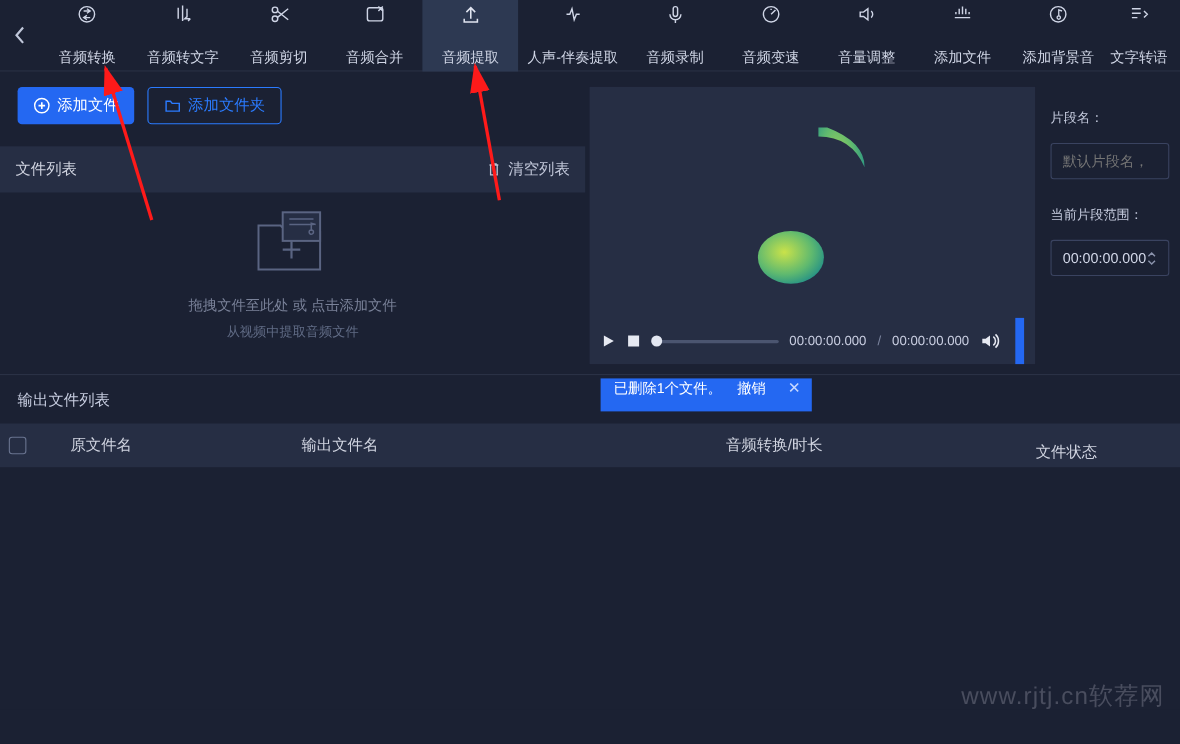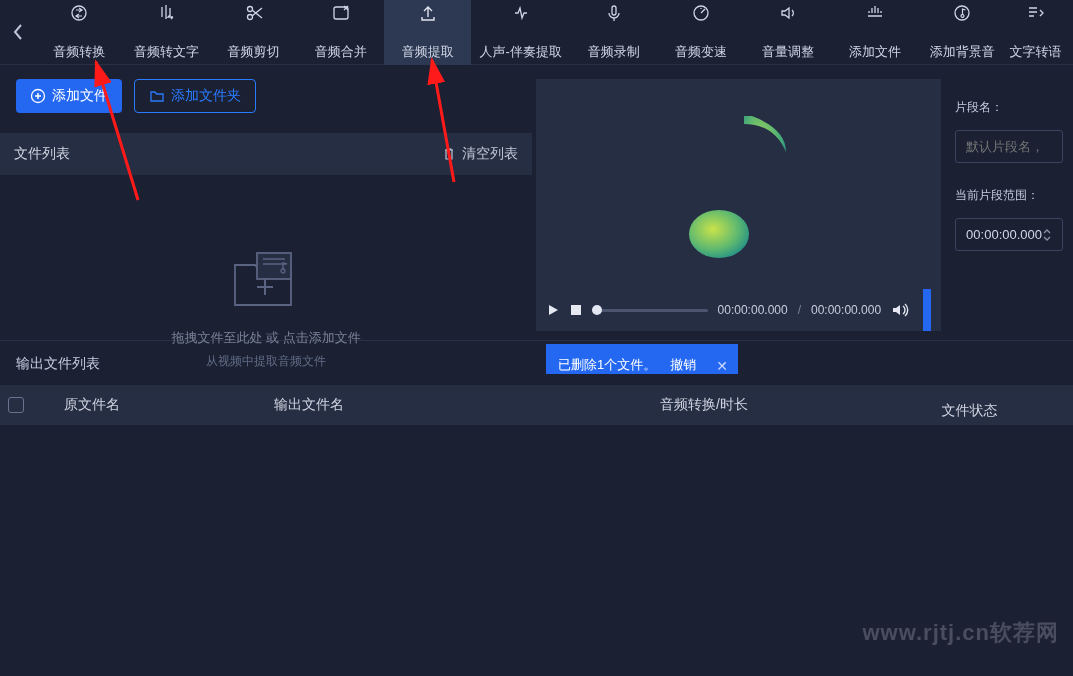--- a/index.html
+++ b/index.html
@@ -107,23 +107,22 @@
   }
   .clear-list {
     display: flex;
     align-items: center;
     gap: 6px;
     color: #c0c6d8;
     cursor: pointer;
   }
   .dropzone {
     text-align: center;
-    padding-top: 24px;
+    padding-top: 8px;
     color: #7a8299;
-    margin-top: 44px;
   }
   .dropzone .folder-svg {
     display: block;
     margin: 0 auto 14px auto;
   }
   .dz-line1 { color: #7a8299; font-size: 13px; margin-bottom: 6px; }
   .dz-line2 { color: #606b85; font-size: 12px; }
 
   
   .preview-panel {
@@ -250,41 +249,41 @@
 
   
   .toast {
     position: absolute;
     top: 344px;
     left: 546px;
     background: #2468f2;
     color: #fff;
     height: 30px;
     display: flex;
-    align-items: flex-end;
+    align-items: flex-start;
     padding: 0 10px 0 12px;
     font-size: 13px;
     gap: 14px;
   }
   .toast .undo { color: #fff; cursor: pointer; }
   .toast .close { color: #c7d8ff; cursor: pointer; margin-left: 6px; font-size: 14px; }
 
   
   .arrow {
     position: absolute;
     pointer-events: none;
   }
 
   
   .watermark {
     position: absolute;
     right: 14px;
     bottom: 28px;
     font-size: 22px;
-    font-weight: bold;
+    font-weight: normal;
     color: #4e5263;
     letter-spacing: 1px;
     opacity: 0.9;
   }
 </style>
 </head>
 <body>
 
 <div class="top-toolbar">
   <div class="back-btn">

